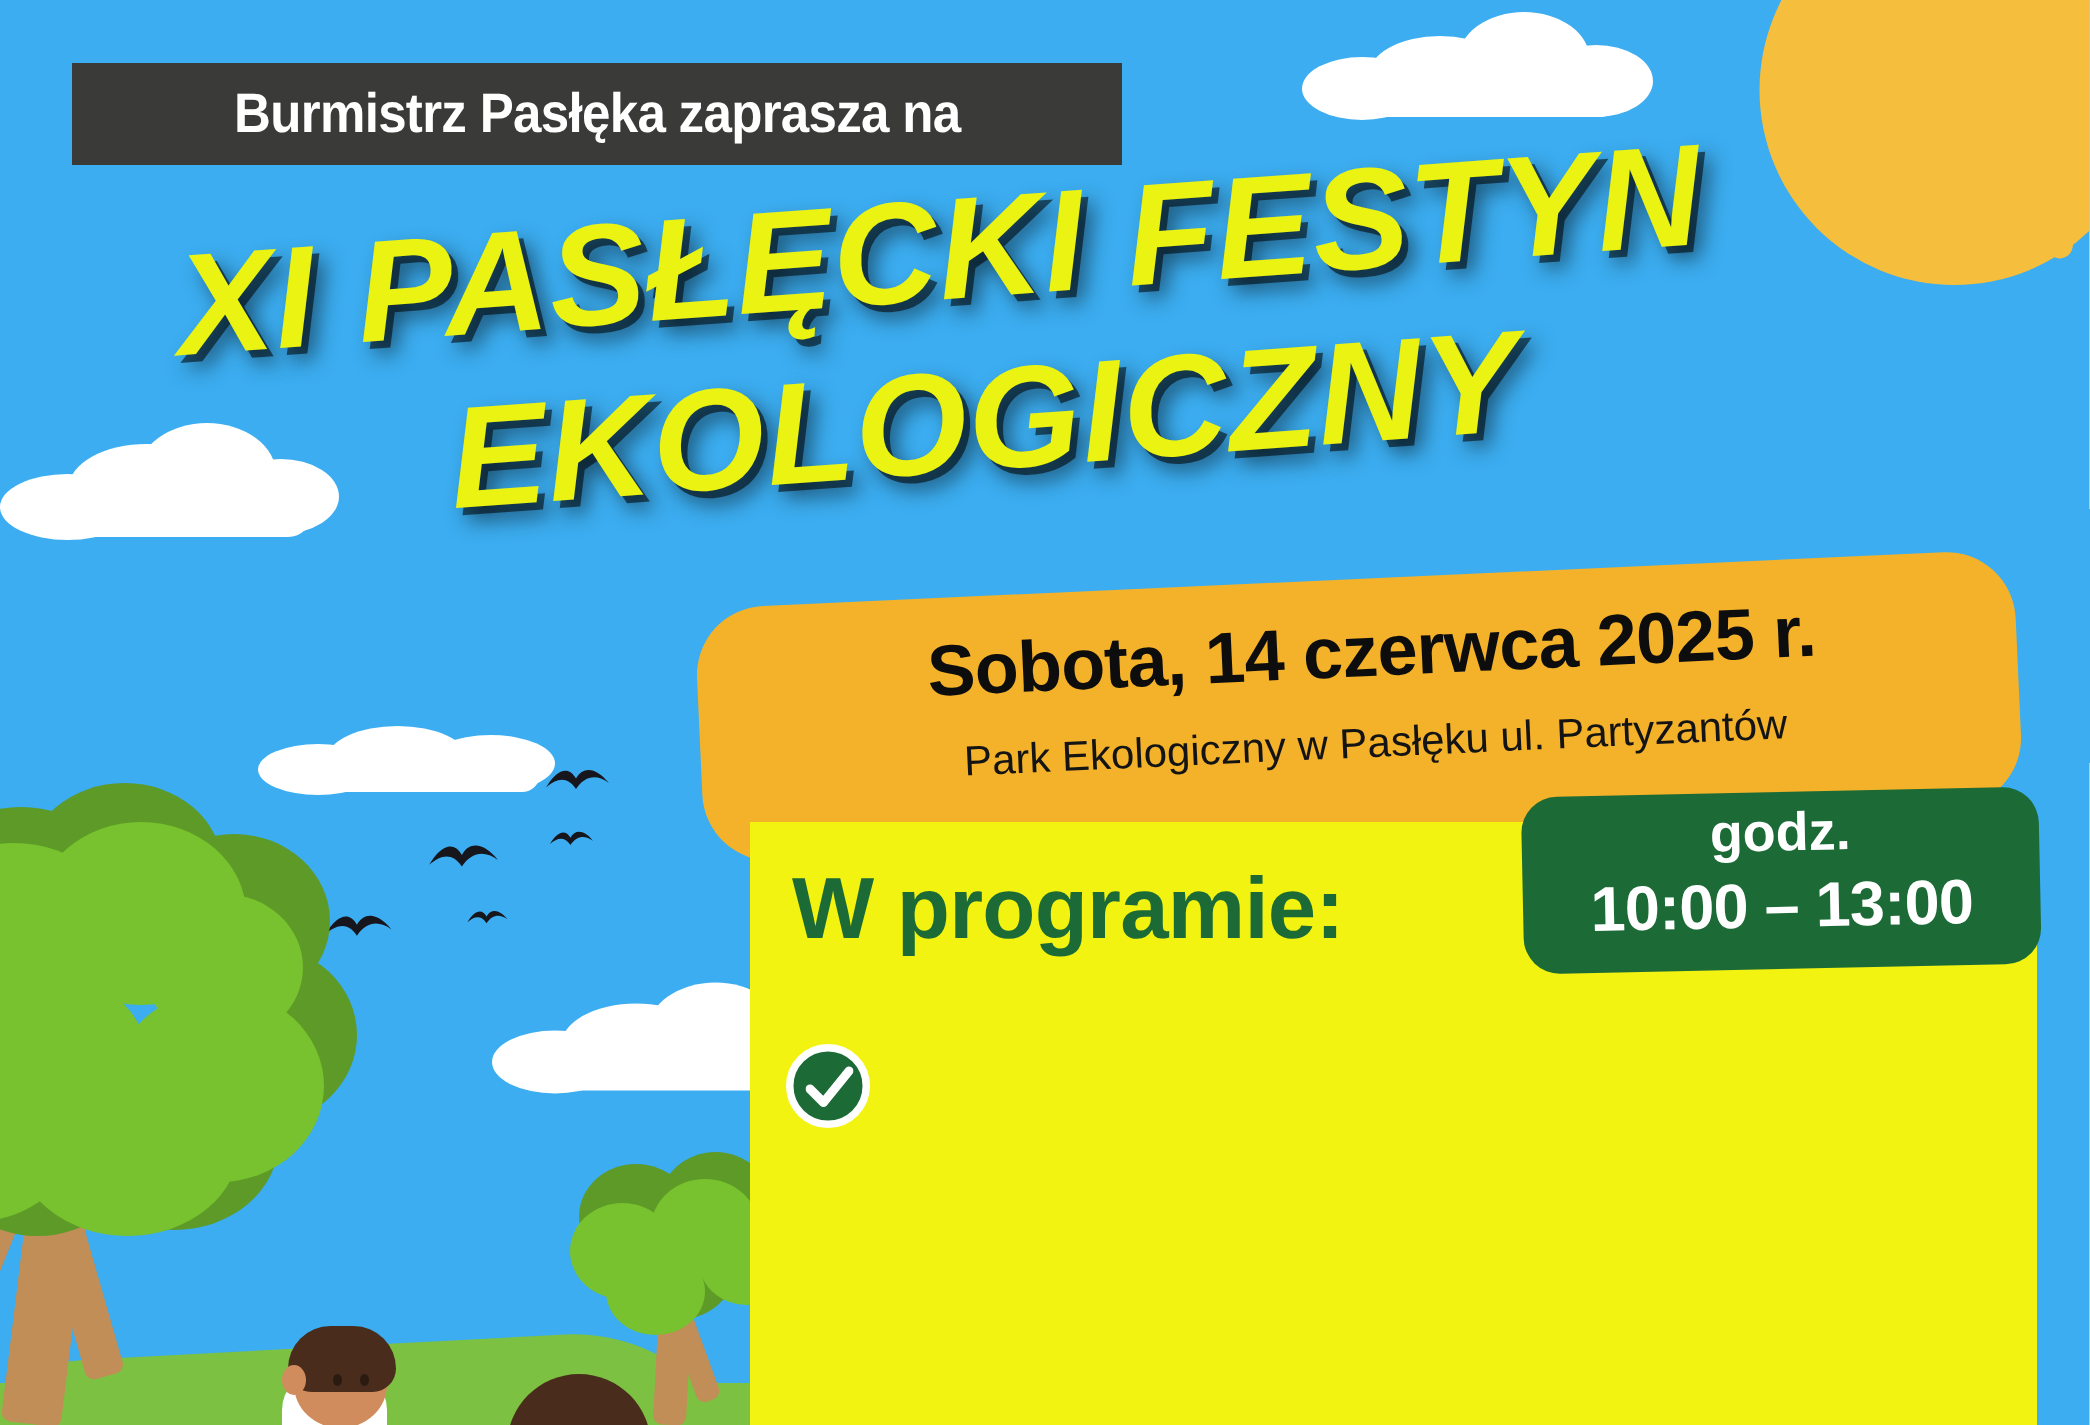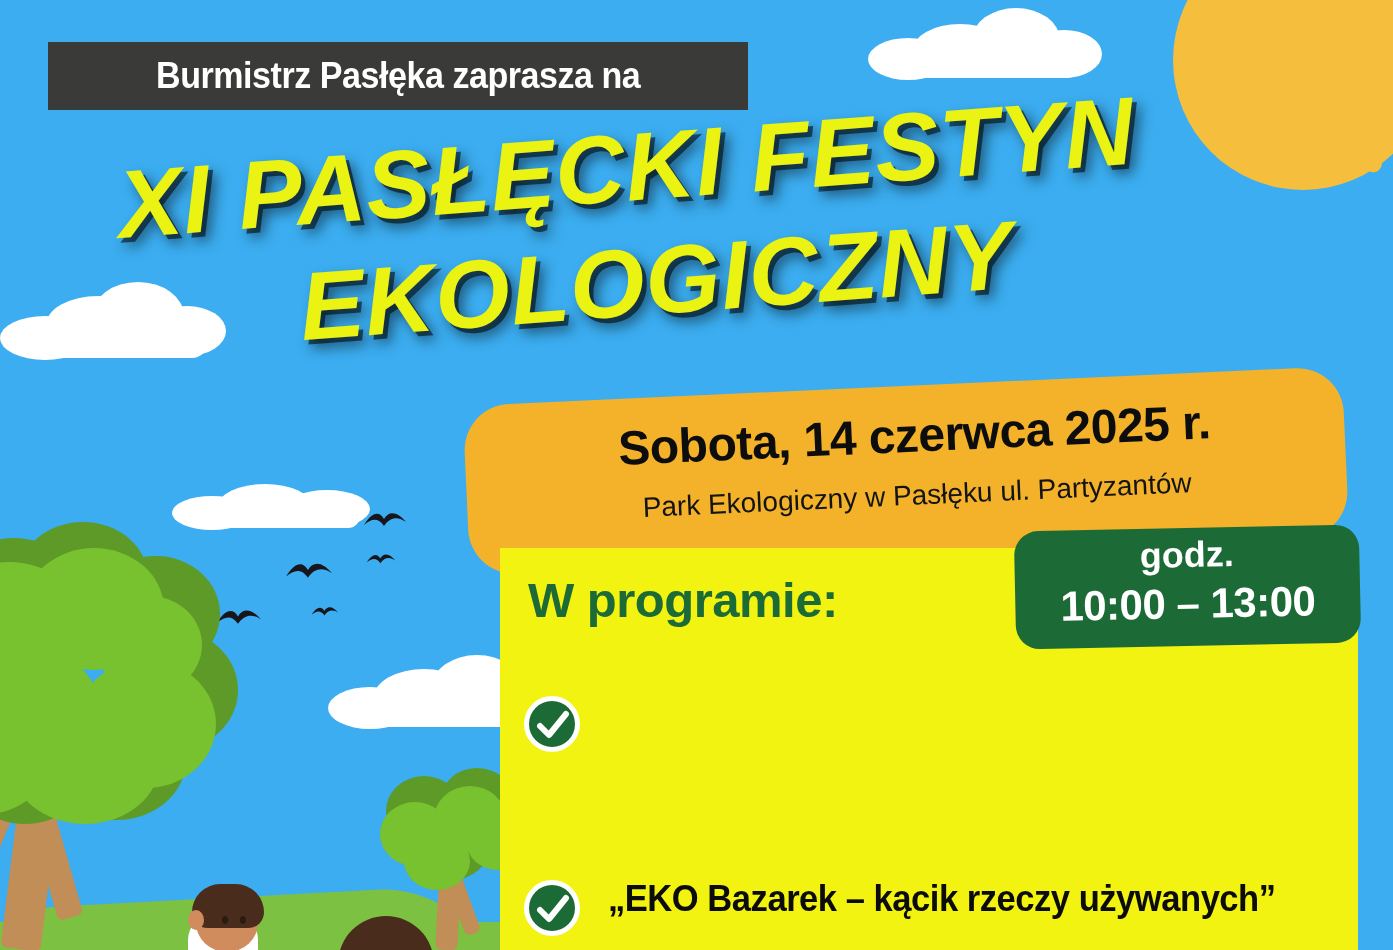--- a/index.html
+++ b/index.html
@@ -149,21 +149,21 @@
     left: 500px;
     top: 548px;
     width: 858px;
     height: 402px;
     background: #F2F310;
   }
   #program-heading {
     position: absolute;
     left: 28px;
     top: 24px;
-    font-size: 49px;
+    font-size: 58px;
     font-weight: bold;
     color: #1C6B37;
     letter-spacing: -0.5px;
     white-space: nowrap;
     text-align: right;
   }
 
   
   #hours-badge {
     position: absolute;
@@ -371,30 +371,20 @@
     <div id="program-heading">W programie:</div>
 
     <div class="program-item" id="program-item-0">
       <div class="check-badge">
         <svg width="32" height="30" viewBox="0 0 32 30">
           <path d="M3 16 L12 25 L29 4" stroke="#FFFFFF" stroke-width="6" fill="none" stroke-linecap="round" stroke-linejoin="round"></path>
         </svg>
       </div>
     </div>
 
-    <div class="program-item" id="program-item-1">
-      <div class="check-badge">
-        <svg width="32" height="30" viewBox="0 0 32 30">
-          <path d="M3 16 L12 25 L29 4" stroke="#FFFFFF" stroke-width="6" fill="none" stroke-linecap="round" stroke-linejoin="round"></path>
-        </svg>
-      </div>
-      <div class="item-body">
-        <div class="item-title">„EKO Bazarek – kącik rzeczy używanych”</div>
-      </div>
-    </div>
   </div>
 
   <div id="hours-badge">
     <div class="hours-label">godz.</div>
     <div class="hours-value">10:00 – 13:00</div>
   </div>
 
 </div>
 
 </body></html>

